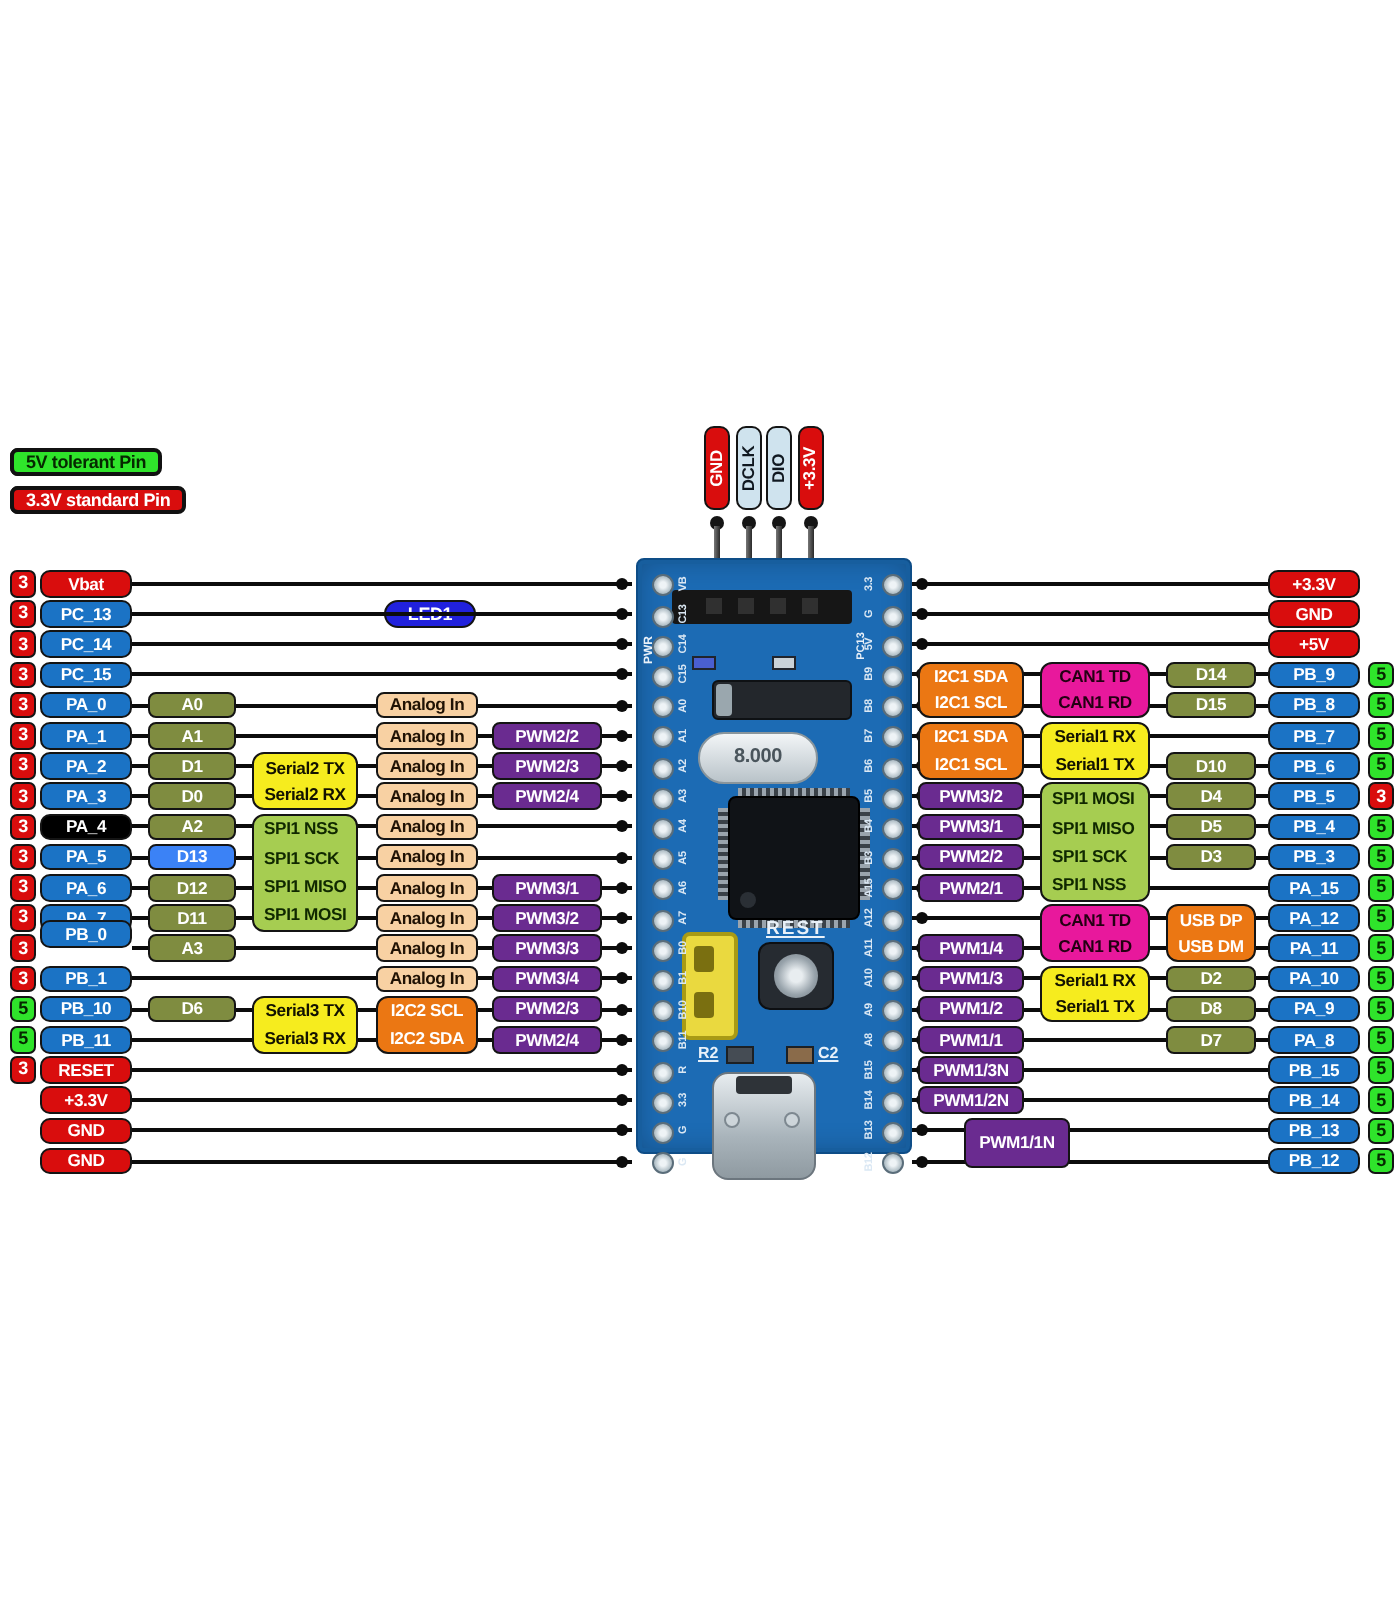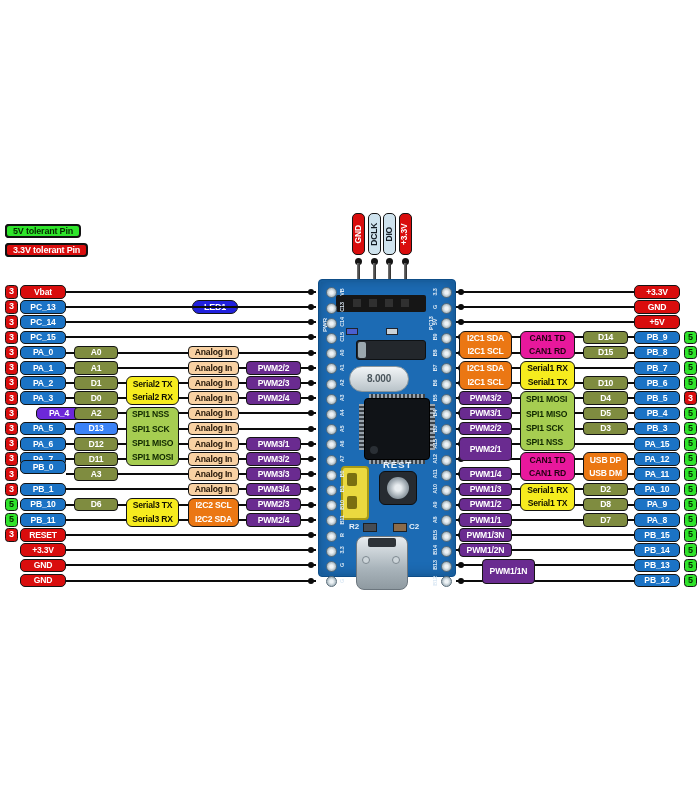--- a/index.html
+++ b/index.html
@@ -15,34 +15,34 @@
        background:radial-gradient(circle,#eef3f6 25%,#b9c6cd 60%,#91a1ab);border:1px solid #5a6d7a;}
   .silk{position:absolute;width:14px;height:8px;font-size:5.5px;font-weight:bold;color:#dbe8f4;
         text-align:center;transform:rotate(-90deg);line-height:8px;letter-spacing:-0.2px;}
   .vt{transform:rotate(-90deg);white-space:nowrap;display:inline-block;}
   .board{left:318px;top:279px;width:138px;height:298px;background:#1c6bb4;border:1px solid #0e4d87;
          border-radius:4px;box-shadow:inset 0 0 0 2px #175e9e, inset 0 0 14px rgba(0,0,0,.25);}
   .legend-badge{width:14px;height:14px;border:2px solid #111;border-radius:4px;font-size:9.5px;}
   .legend-label{height:14px;border:2px solid #111;border-radius:4px;font-size:9px;padding:0 6px;}
   .hdrlabel{width:13px;height:42px;border-radius:5px;font-size:8.5px;}
   .led1{left:192px;top:300px;width:46px;height:14px;border-radius:7px;font-size:9px;}
-  .boardtxt{position:absolute;color:#e9f1f9;font-weight:bold;}
+  .boardtxt{position:absolute;color:#e9f1f9;font-weight:bold;text-decoration:underline;}
 </style>
 </head>
 <body>
 
 <div id="stage">
 
   <div class="abs" style="left:5px;top:224px;display:flex;gap:2px;">
     <div class="b legend-badge" style="background: rgb(47, 228, 43); color: rgb(6, 40, 0);">5</div>
     <div class="b legend-label" style="background: rgb(47, 228, 43); color: rgb(6, 40, 0);">5V tolerant Pin</div>
   </div>
   <div class="abs" style="left:5px;top:243px;display:flex;gap:2px;">
     <div class="b legend-badge" style="background: rgb(217, 13, 13); color: rgb(255, 255, 255);">3</div>
-    <div class="b legend-label" style="background: rgb(217, 13, 13); color: rgb(255, 255, 255);">3.3V tolerant Pin</div>
+    <div class="b legend-label" style="background: rgb(217, 13, 13); color: rgb(255, 255, 255);">3.3V standard Pin</div>
   </div>
 
   <div class="b hdrlabel" style="left: 352px; top: 213px; background: rgb(217, 13, 13); color: rgb(255, 255, 255);">
       <span class="vt">GND</span>
     </div>
   <div class="b hdrlabel" style="left: 367.5px; top: 213px; background: rgb(207, 227, 238); color: rgb(16, 24, 32);">
       <span class="vt">DCLK</span>
     </div>
   <div class="b hdrlabel" style="left: 383px; top: 213px; background: rgb(207, 227, 238); color: rgb(16, 24, 32);">
       <span class="vt">DIO</span>
@@ -277,21 +277,21 @@
     <div class="b" style="left: 20px; top: 330.6px; width: 46px; height: 13.6px; border-radius: 5px; background: rgb(27, 115, 197); color: rgb(255, 255, 255);">PC_15</div>
     <div class="b" style="left: 5px; top: 330.6px; width: 13px; height: 13.6px; font-size: 9px; border-radius: 3.5px; background: rgb(217, 13, 13); color: rgb(255, 255, 255);">3</div>
     <div class="b" style="left: 20px; top: 345.8px; width: 46px; height: 13.6px; border-radius: 5px; background: rgb(27, 115, 197); color: rgb(255, 255, 255);">PA_0</div>
     <div class="b" style="left: 5px; top: 345.8px; width: 13px; height: 13.6px; font-size: 9px; border-radius: 3.5px; background: rgb(217, 13, 13); color: rgb(255, 255, 255);">3</div>
     <div class="b" style="left: 20px; top: 361px; width: 46px; height: 13.6px; border-radius: 5px; background: rgb(27, 115, 197); color: rgb(255, 255, 255);">PA_1</div>
     <div class="b" style="left: 5px; top: 361px; width: 13px; height: 13.6px; font-size: 9px; border-radius: 3.5px; background: rgb(217, 13, 13); color: rgb(255, 255, 255);">3</div>
     <div class="b" style="left: 20px; top: 376.2px; width: 46px; height: 13.6px; border-radius: 5px; background: rgb(27, 115, 197); color: rgb(255, 255, 255);">PA_2</div>
     <div class="b" style="left: 5px; top: 376.2px; width: 13px; height: 13.6px; font-size: 9px; border-radius: 3.5px; background: rgb(217, 13, 13); color: rgb(255, 255, 255);">3</div>
     <div class="b" style="left: 20px; top: 391.4px; width: 46px; height: 13.6px; border-radius: 5px; background: rgb(27, 115, 197); color: rgb(255, 255, 255);">PA_3</div>
     <div class="b" style="left: 5px; top: 391.4px; width: 13px; height: 13.6px; font-size: 9px; border-radius: 3.5px; background: rgb(217, 13, 13); color: rgb(255, 255, 255);">3</div>
-    <div class="b" style="left: 36px; top: 406.6px; width: 46px; height: 13.6px; border-radius: 5px; background: #6d28d9; color: rgb(255, 255, 255);">PA_4</div>
+    <div class="b" style="left: 20px; top: 406.6px; width: 46px; height: 13.6px; border-radius: 5px; background: #000000; color: rgb(255, 255, 255);">PA_4</div>
     <div class="b" style="left: 5px; top: 406.6px; width: 13px; height: 13.6px; font-size: 9px; border-radius: 3.5px; background: rgb(217, 13, 13); color: rgb(255, 255, 255);">3</div>
     <div class="b" style="left: 20px; top: 421.8px; width: 46px; height: 13.6px; border-radius: 5px; background: rgb(27, 115, 197); color: rgb(255, 255, 255);">PA_5</div>
     <div class="b" style="left: 5px; top: 421.8px; width: 13px; height: 13.6px; font-size: 9px; border-radius: 3.5px; background: rgb(217, 13, 13); color: rgb(255, 255, 255);">3</div>
     <div class="b" style="left: 20px; top: 437px; width: 46px; height: 13.6px; border-radius: 5px; background: rgb(27, 115, 197); color: rgb(255, 255, 255);">PA_6</div>
     <div class="b" style="left: 5px; top: 437px; width: 13px; height: 13.6px; font-size: 9px; border-radius: 3.5px; background: rgb(217, 13, 13); color: rgb(255, 255, 255);">3</div>
     <div class="b" style="left: 20px; top: 452.2px; width: 46px; height: 13.6px; border-radius: 5px; background: rgb(27, 115, 197); color: rgb(255, 255, 255);">PA_7</div>
     <div class="b" style="left: 5px; top: 452.2px; width: 13px; height: 13.6px; font-size: 9px; border-radius: 3.5px; background: rgb(217, 13, 13); color: rgb(255, 255, 255);">3</div>
     <div class="b" style="left: 20px; top: 460px; width: 46px; height: 13.6px; border-radius: 5px; background: rgb(27, 115, 197); color: rgb(255, 255, 255);">PB_0</div>
     <div class="b" style="left: 5px; top: 467.4px; width: 13px; height: 13.6px; font-size: 9px; border-radius: 3.5px; background: rgb(217, 13, 13); color: rgb(255, 255, 255);">3</div>
     <div class="b" style="left: 20px; top: 482.6px; width: 46px; height: 13.6px; border-radius: 5px; background: rgb(27, 115, 197); color: rgb(255, 255, 255);">PB_1</div>
@@ -367,21 +367,21 @@
     <div class="b" style="left: 246px; top: 391.4px; width: 55px; height: 13.6px; background: rgb(106, 43, 144); color: rgb(255, 255, 255);">PWM2/4</div>
     <div class="b" style="left: 246px; top: 437px; width: 55px; height: 13.6px; background: rgb(106, 43, 144); color: rgb(255, 255, 255);">PWM3/1</div>
     <div class="b" style="left: 246px; top: 452.2px; width: 55px; height: 13.6px; background: rgb(106, 43, 144); color: rgb(255, 255, 255);">PWM3/2</div>
     <div class="b" style="left: 246px; top: 467.4px; width: 55px; height: 13.6px; background: rgb(106, 43, 144); color: rgb(255, 255, 255);">PWM3/3</div>
     <div class="b" style="left: 246px; top: 482.6px; width: 55px; height: 13.6px; background: rgb(106, 43, 144); color: rgb(255, 255, 255);">PWM3/4</div>
     <div class="b" style="left: 246px; top: 497.8px; width: 55px; height: 13.6px; background: rgb(106, 43, 144); color: rgb(255, 255, 255);">PWM2/3</div>
     <div class="b" style="left: 246px; top: 513px; width: 55px; height: 13.6px; background: rgb(106, 43, 144); color: rgb(255, 255, 255);">PWM2/4</div>
     <div class="b" style="left: 459px; top: 391.4px; width: 53px; height: 13.6px; background: rgb(106, 43, 144); color: rgb(255, 255, 255);">PWM3/2</div>
     <div class="b" style="left: 459px; top: 406.6px; width: 53px; height: 13.6px; background: rgb(106, 43, 144); color: rgb(255, 255, 255);">PWM3/1</div>
     <div class="b" style="left: 459px; top: 421.8px; width: 53px; height: 13.6px; background: rgb(106, 43, 144); color: rgb(255, 255, 255);">PWM2/2</div>
-    <div class="b" style="left: 459px; top: 437px; width: 53px; height: 24px; background: rgb(106, 43, 144); color: rgb(255, 255, 255);">PWM2/1</div>
+    <div class="b" style="left: 459px; top: 437px; width: 53px; height: 14px; background: rgb(106, 43, 144); color: rgb(255, 255, 255);">PWM2/1</div>
     <div class="b" style="left: 459px; top: 467.4px; width: 53px; height: 13.6px; background: rgb(106, 43, 144); color: rgb(255, 255, 255);">PWM1/4</div>
     <div class="b" style="left: 459px; top: 482.6px; width: 53px; height: 13.6px; background: rgb(106, 43, 144); color: rgb(255, 255, 255);">PWM1/3</div>
     <div class="b" style="left: 459px; top: 497.8px; width: 53px; height: 13.6px; background: rgb(106, 43, 144); color: rgb(255, 255, 255);">PWM1/2</div>
     <div class="b" style="left: 459px; top: 513px; width: 53px; height: 13.6px; background: rgb(106, 43, 144); color: rgb(255, 255, 255);">PWM1/1</div>
     <div class="b" style="left: 459px; top: 528.2px; width: 53px; height: 13.6px; background: rgb(106, 43, 144); color: rgb(255, 255, 255);">PWM1/3N</div>
     <div class="b" style="left: 459px; top: 543.4px; width: 53px; height: 13.6px; background: rgb(106, 43, 144); color: rgb(255, 255, 255);">PWM1/2N</div>
     <div class="b" style="left: 482px; top: 558.6px; width: 53px; height: 25px; background: rgb(106, 43, 144); color: rgb(255, 255, 255);">PWM1/1N</div>
     <div class="b" style="left: 583px; top: 330.6px; width: 45px; height: 13.6px; background: rgb(127, 140, 64); color: rgb(255, 255, 255);">D14</div>
     <div class="b" style="left: 583px; top: 345.8px; width: 45px; height: 13.6px; background: rgb(127, 140, 64); color: rgb(255, 255, 255);">D15</div>
     <div class="b" style="left: 583px; top: 376.2px; width: 45px; height: 13.6px; background: rgb(127, 140, 64); color: rgb(255, 255, 255);">D10</div>

